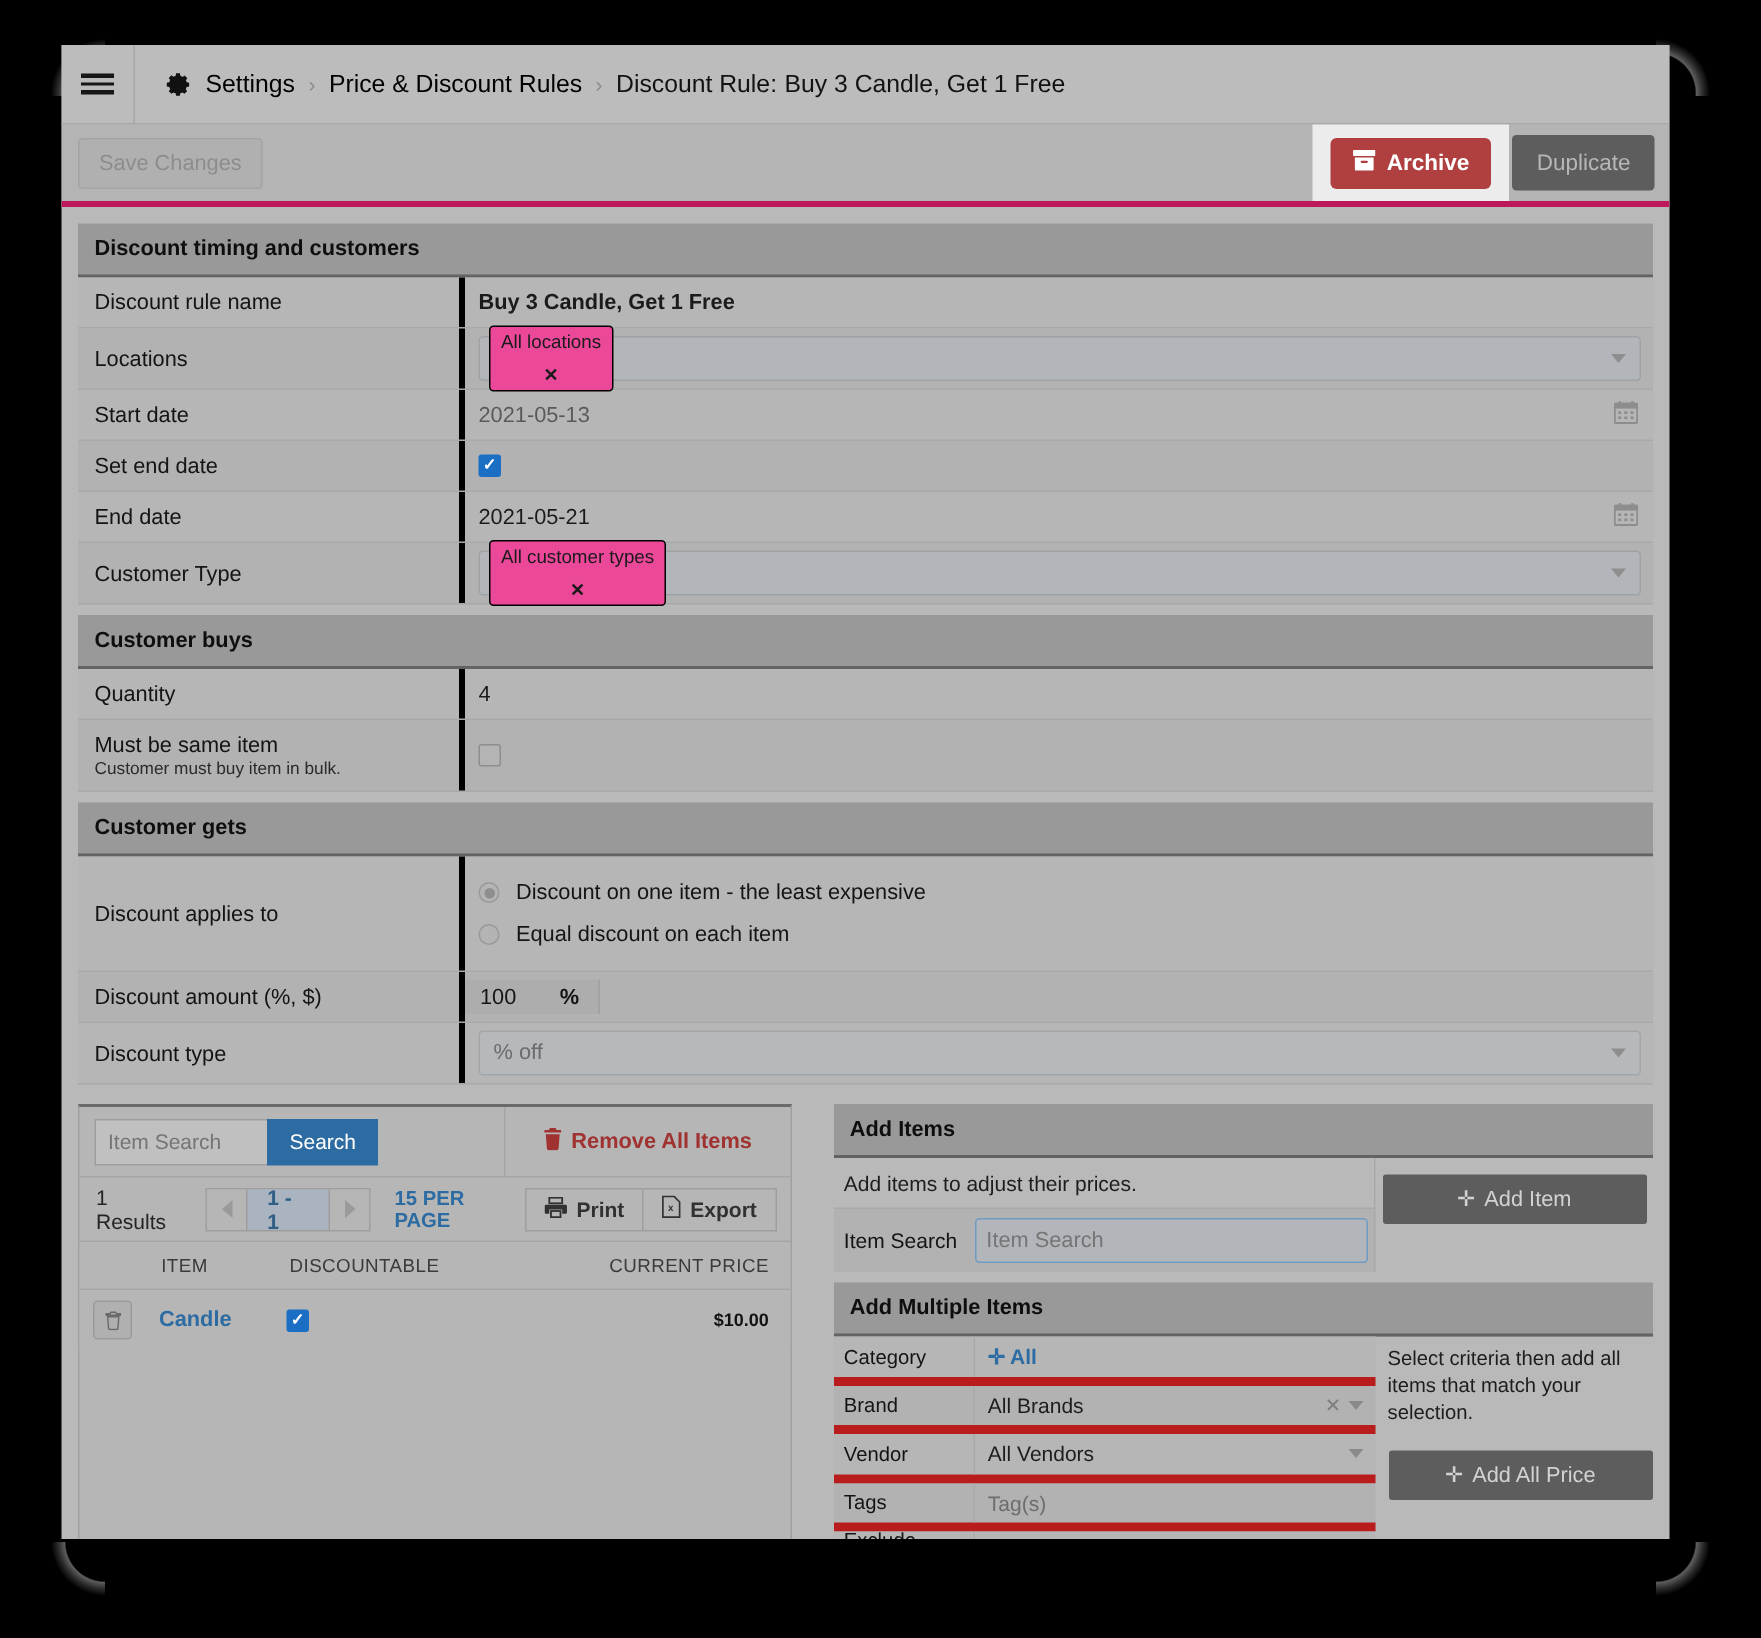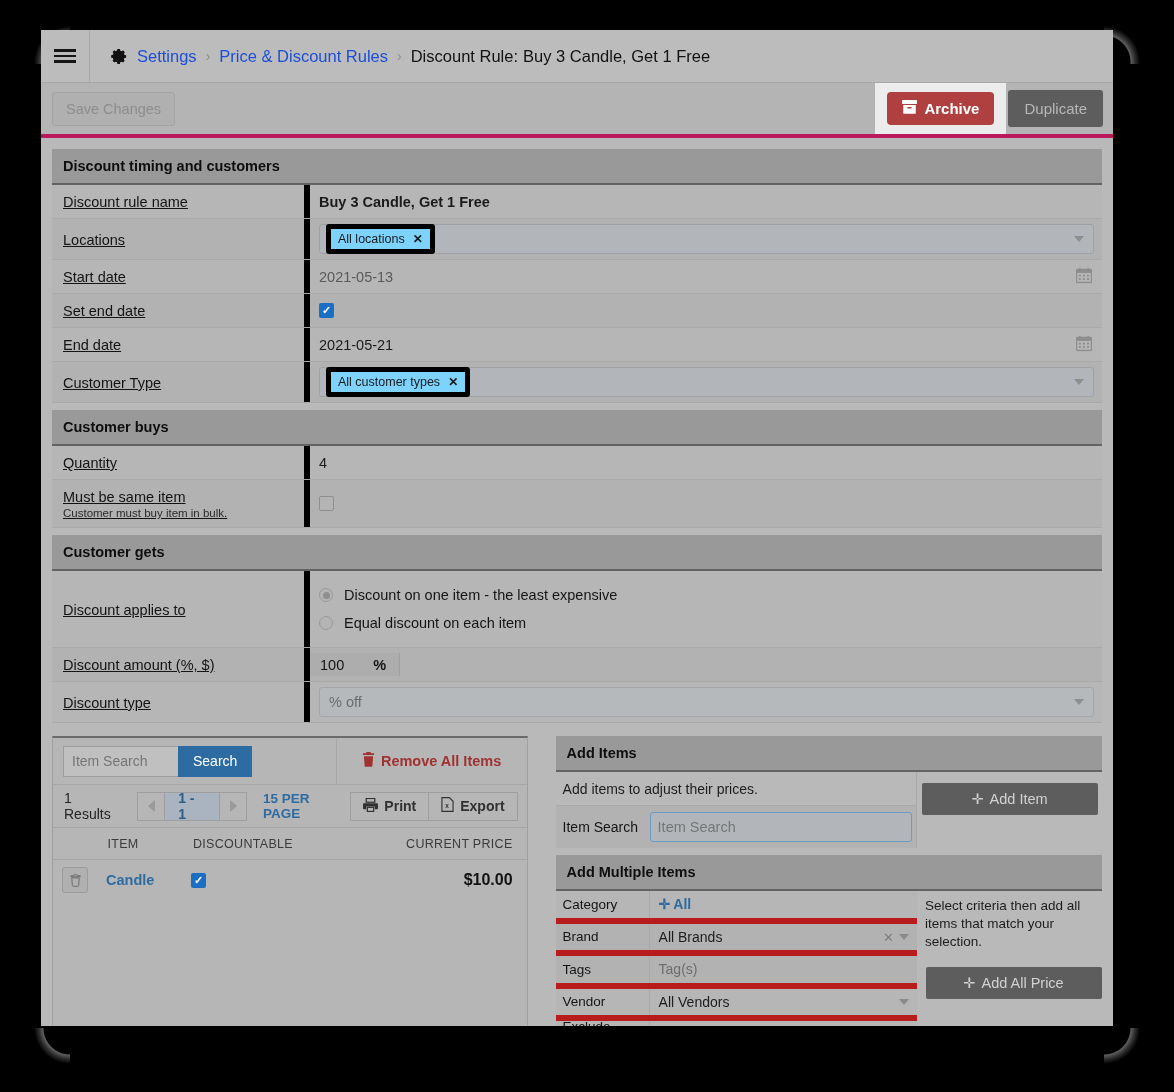--- a/index.html
+++ b/index.html
@@ -38,21 +38,21 @@
   #hamburger-cell {
     width: 49px; display: flex; align-items: center; justify-content: center;
     border-right: 1px solid #a6a6a6; cursor: pointer;
   }
   .hamburger-bar { display:block; width: 22px; height: 2.6px; background:#161616; margin: 3.1px 0; }
   #breadcrumb {
     display: flex; align-items: center; gap: 9px;
     padding-left: 19px; font-size: 16.5px;
   }
   #gear-icon { display:flex; align-items:center; }
-  .crumb-link { color: #1d4ed8; cursor: pointer; white-space: nowrap; }
+  .crumb-link { color: #000000; cursor: pointer; white-space: nowrap; }
   .crumb-sep { color: #8b8b8b; font-size: 14px; }
   .crumb-current { color: #121212; white-space: nowrap; }
   .crumb-current .crumb-name { margin-left: 5px; }
 
   
   #actionbar {
     height: 55px; background: #b4b4b4;
     display: flex; align-items: center;
     padding: 0 0 0 11px; position: relative;
     border-bottom: 4px solid #be185d;
@@ -93,42 +93,41 @@
   }
   .form-row {
     display: flex; align-items: stretch; min-height: 34px;
     background: #b6b6b6; border-bottom: 1px solid #a9a9a9;
   }
   .form-row.alt { background: #b2b2b2; }
   .row-label {
     width: 258px; flex: 0 0 258px;
     padding: 9px 0 8px 11px; font-size: 14.5px; color: #141414;
     display: flex; flex-direction: column; justify-content: center;
-    border-right: 6px solid #000000;
-    text-decoration: underline;
+    border-right: 4px solid #000000;
   }
   .row-sub { font-size: 11.5px; color: #2a2a2a; margin-top: 2px; }
   .row-value {
     flex: 1; display: flex; align-items: center;
     padding: 5px 8px 5px 9px; font-size: 14.5px; color: #1b1b1b;
     position: relative;
   }
   .row-value.bold { font-weight: bold; }
   .val-muted { color: #5a5a5a; }
 
   
   .token-select {
     flex: 1; display: flex; align-items: center;
     background: #b2b6ba; border: 1px solid #9ea2a6; border-radius: 3px;
     height: 30px; padding: 0 6px; position: relative; cursor: pointer;
   }
   .token {
-    background: #7dd3fc; border: 5px solid #000000; border-radius: 3px;
+    background: #ec4899; border: 1px solid #000000; border-radius: 3px;
     font-size: 12.5px; color: #1a1a1a;
-    padding: 3px 7px; display: flex; align-items: center; gap: 8px;
+    padding: 3px 7px; display: flex; align-items: center; gap: 8px; flex-direction: column;
   }
   .token-x { font-weight: bold; font-size: 12px; cursor: pointer; }
   .caret {
     position: absolute; right: 9px; top: 50%; transform: translateY(-50%);
     width: 0; height: 0;
     border-left: 5px solid transparent; border-right: 5px solid transparent;
     border-top: 6px solid #8e8e8e;
   }
 
   .date-field { flex: 1; display: flex; align-items: center; position: relative; }
@@ -228,21 +227,21 @@
   .ih-disc { width: 150px; }
   .ih-price { flex: 1; text-align: right; padding-right: 14px; }
 
   .item-row { display: flex; align-items: center; height: 40px; padding: 0 0 0 9px; background: #b6b6b6; }
   .trash-btn {
     width: 26px; height: 26px; background: #b0b0b0; border: 1px solid #9b9b9b;
     border-radius: 3px; display: flex; align-items: center; justify-content: center; cursor: pointer;
   }
   .item-name { color: #2d6ca2; font-weight: bold; font-size: 14.5px; margin-left: 18px; width: 85px; cursor: pointer; }
   .item-disc { width: 130px; display: flex; }
-  .item-price { flex: 1; text-align: right; padding-right: 14px; font-size: 16px; font-weight: bold; color: #121212; }
+  .item-price { flex: 1; text-align: right; padding-right: 14px; font-size: 12px; font-weight: bold; color: #121212; }
 
   
   #add-items-body { display: flex; }
   #add-items-left { flex: 1; border-right: 1px solid #a9a9a9; }
   #add-items-note { padding: 9px 0 8px 7px; font-size: 14px; color: #1d1d1d; border-bottom: 1px solid #a9a9a9; }
   #item-search-row { display: flex; align-items: center; height: 42px; background: #b2b2b2; }
   #is-label { width: 94px; padding-left: 7px; font-size: 14px; color: #141414; }
   #add-item-search-input {
     flex: 1; height: 30px; margin-right: 4px;
     background: #b2b6ba; border: 1.5px solid #6d9bc3; border-radius: 3px;
@@ -584,31 +583,31 @@
 
               <div class="m-row alt">
                 <span class="m-label">Brand</span>
                 <span class="m-val">
                   <span>All Brands</span>
                   <span class="m-clear">✕</span>
                   <span class="m-caret"></span>
                 </span>
               </div>
 
-              <div class="m-row alt">
-                <span class="m-label">Tags</span>
-                <span class="m-val ph">Tag(s)</span>
-              </div>
-
               <div class="m-row">
                 <span class="m-label">Vendor</span>
                 <span class="m-val">
                   <span>All Vendors</span>
                   <span class="m-caret"></span>
                 </span>
+              </div>
+
+              <div class="m-row alt">
+                <span class="m-label">Tags</span>
+                <span class="m-val ph">Tag(s)</span>
               </div>
 
               <div class="m-row">
                 <span class="m-label">Exclude Tag(s)</span>
                 <span class="m-val ph">Exclude</span>
               </div>
             </div>
 
             <div id="multi-right">
               <div id="criteria-note">Select criteria then add all items that match your selection.</div>

